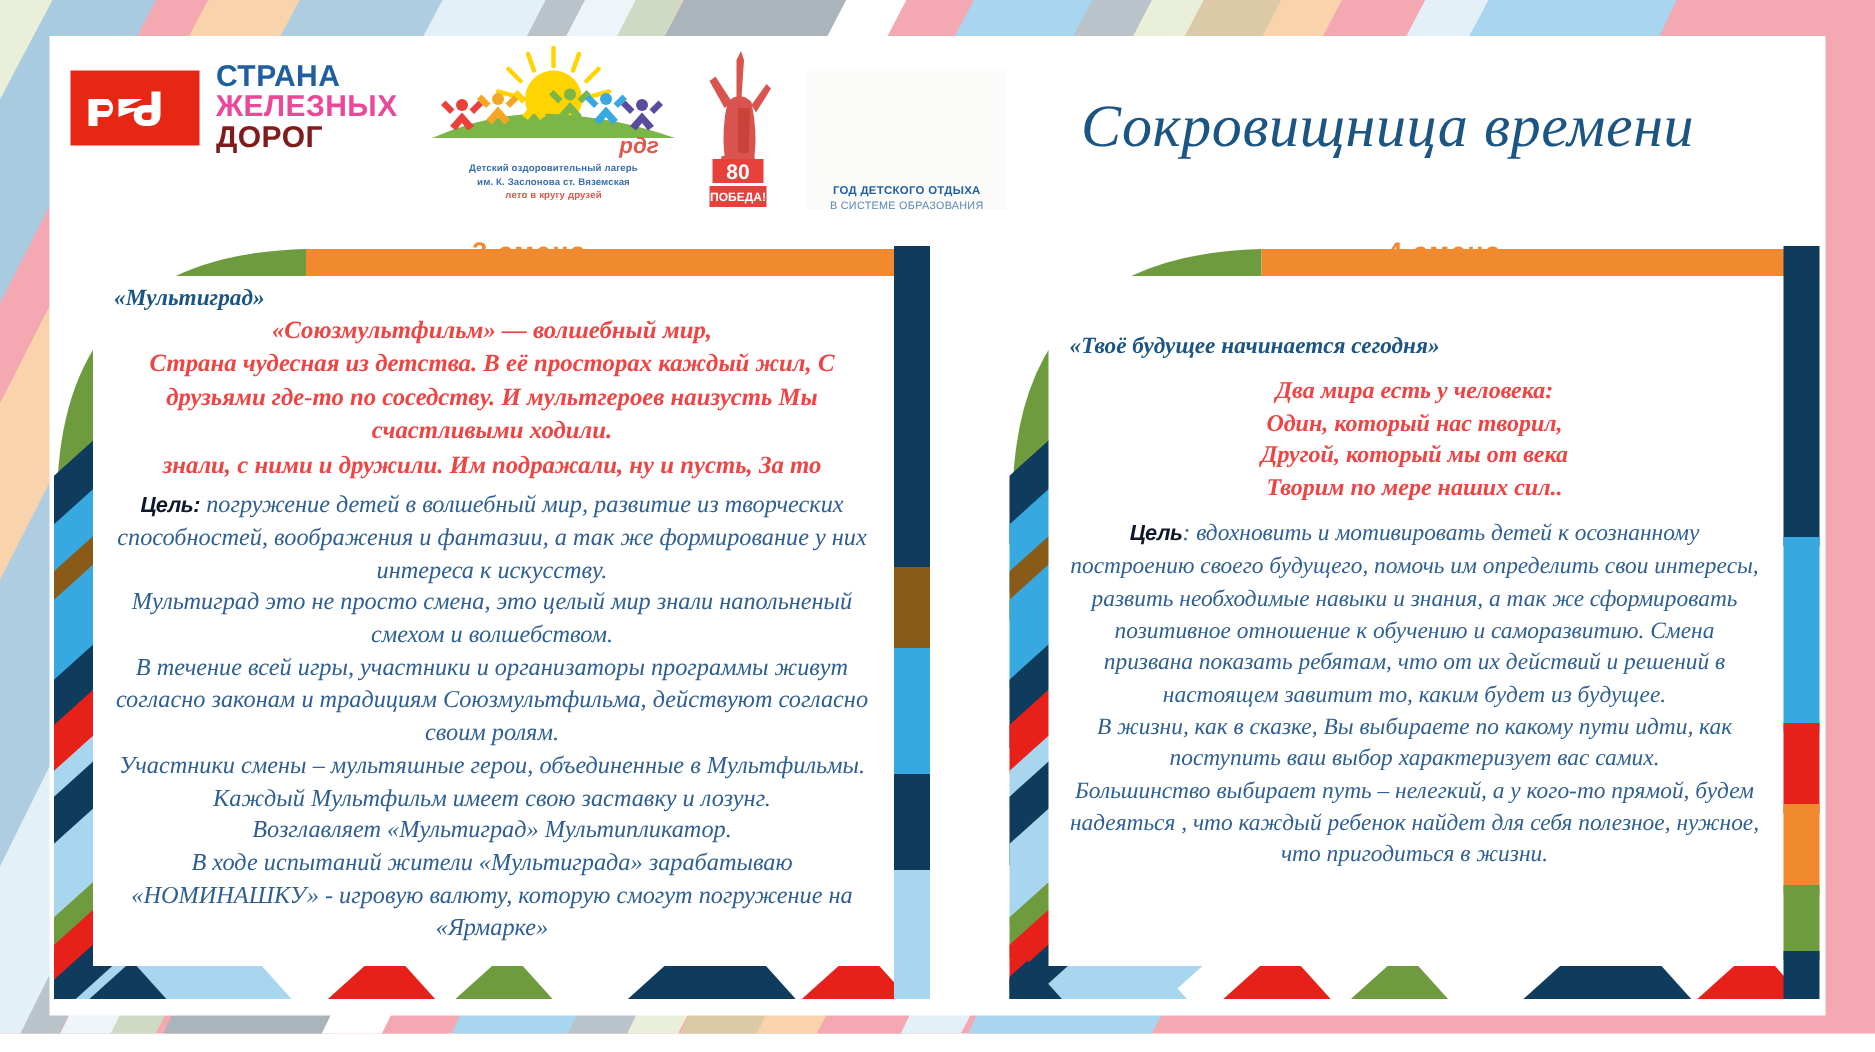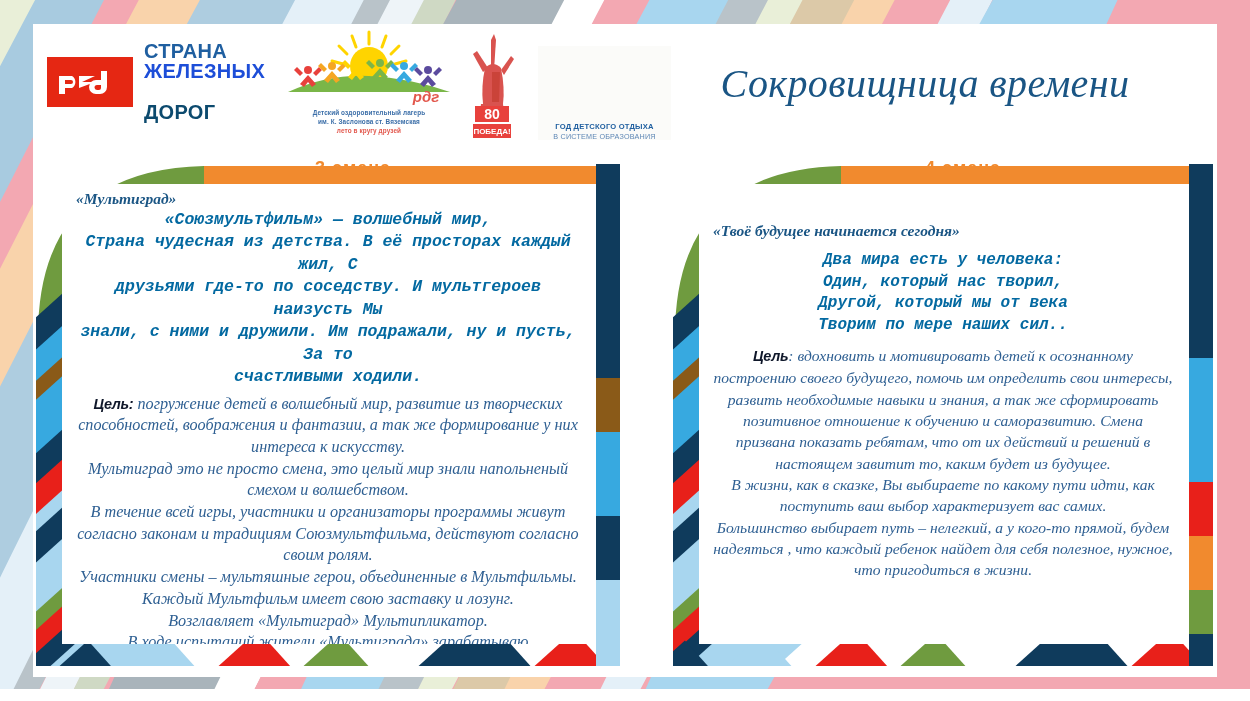--- a/index.html
+++ b/index.html
@@ -54,22 +54,22 @@
     display: flex; align-items: center; justify-content: center;
   }
   .rzd-mark svg { display: block; }
   .rzd-words { line-height: 1.02; }
   .rzd-words div {
     font-family: "Liberation Sans", sans-serif;
     font-weight: bold; font-size: 20px;
     letter-spacing: .3px;
   }
   .rw1 { color: #1f5fa0; }
-  .rw2 { color: #1d4ed8; }
-  .rw3 { color: #0c4a6e; margin-top: 20px; }
+  .rw2 { color: #ec4899; }
+  .rw3 { color: #7f1d1d; }
 
   
   .logo-camp {
     position: absolute; left: 253px; top: 6px;
     width: 166px; text-align: center;
   }
   .camp-art { position: relative; width: 166px; height: 78px; }
   .camp-cap {
     font-family: "Liberation Sans", sans-serif;
     color: #3b6ea8; font-weight: bold; font-size: 6.4px;
@@ -152,23 +152,23 @@
   .ptitle {
     text-align: left;
     font-family: "Liberation Serif", serif;
     font-style: italic; font-weight: bold;
     color: #1a5584;
     font-size: 15.5px;
     margin-bottom: 1px;
   }
   .poem {
     text-align: center;
-    font-family: Liberation Mono, monospace;
+    font-family: Liberation Serif, serif;
     font-style: italic; font-weight: bold;
-    color: #0369a1;
+    color: #ef4444;
     font-size: 16.5px;
     line-height: 1.36;
   }
   .body-text {
     text-align: center;
     font-family: "Liberation Serif", serif;
     font-style: italic;
     color: #2e5f92;
     font-size: 16.2px;
     line-height: 1.34;
@@ -379,22 +379,22 @@
         <div class="stripe" style="left:560px; top:352px; background:#0f3b5c; width:40px; height:70px;  transform:rotate(0deg);"></div>
         <div class="stripe" style="left:560px; top:416px; background:#a8d6ef; width:40px; height:110px; transform:rotate(0deg);"></div>
       </div>
 
       <div class="panel-inner">
         <div class="ptitle">«Мультиград»</div>
         <div class="poem">
           <div>«Союзмультфильм» — волшебный мир,</div>
           <div>Страна чудесная из детства. В её просторах каждый жил, С</div>
           <div>друзьями где-то по соседству. И мультгероев наизусть Мы</div>
+          <div>счастливыми ходили.</div>
           <div>знали, с ними и дружили. Им подражали, ну и пусть, За то</div>
-          <div>счастливыми ходили.</div>
         </div>
         <div class="gap-s"></div>
         <div class="body-text">
           <span class="goal-word">Цель:</span>
           <span>погружение детей в волшебный мир, развитие из творческих способностей, воображения и фантазии, а так же формирование у них интереса к искусству.</span>
         </div>
         <div class="body-text">Мультиград это не просто смена, это целый мир знали напольненый смехом и волшебством.</div>
         <div class="body-text">В течение всей игры, участники и организаторы программы живут согласно законам и традициям Союзмультфильма, действуют согласно своим ролям.</div>
         <div class="body-text">Участники смены – мультяшные герои, объединенные в Мультфильмы. Каждый Мультфильм имеет свою заставку и лозунг.</div>
         <div class="body-text">Возглавляет «Мультиград»  Мультипликатор.</div>

